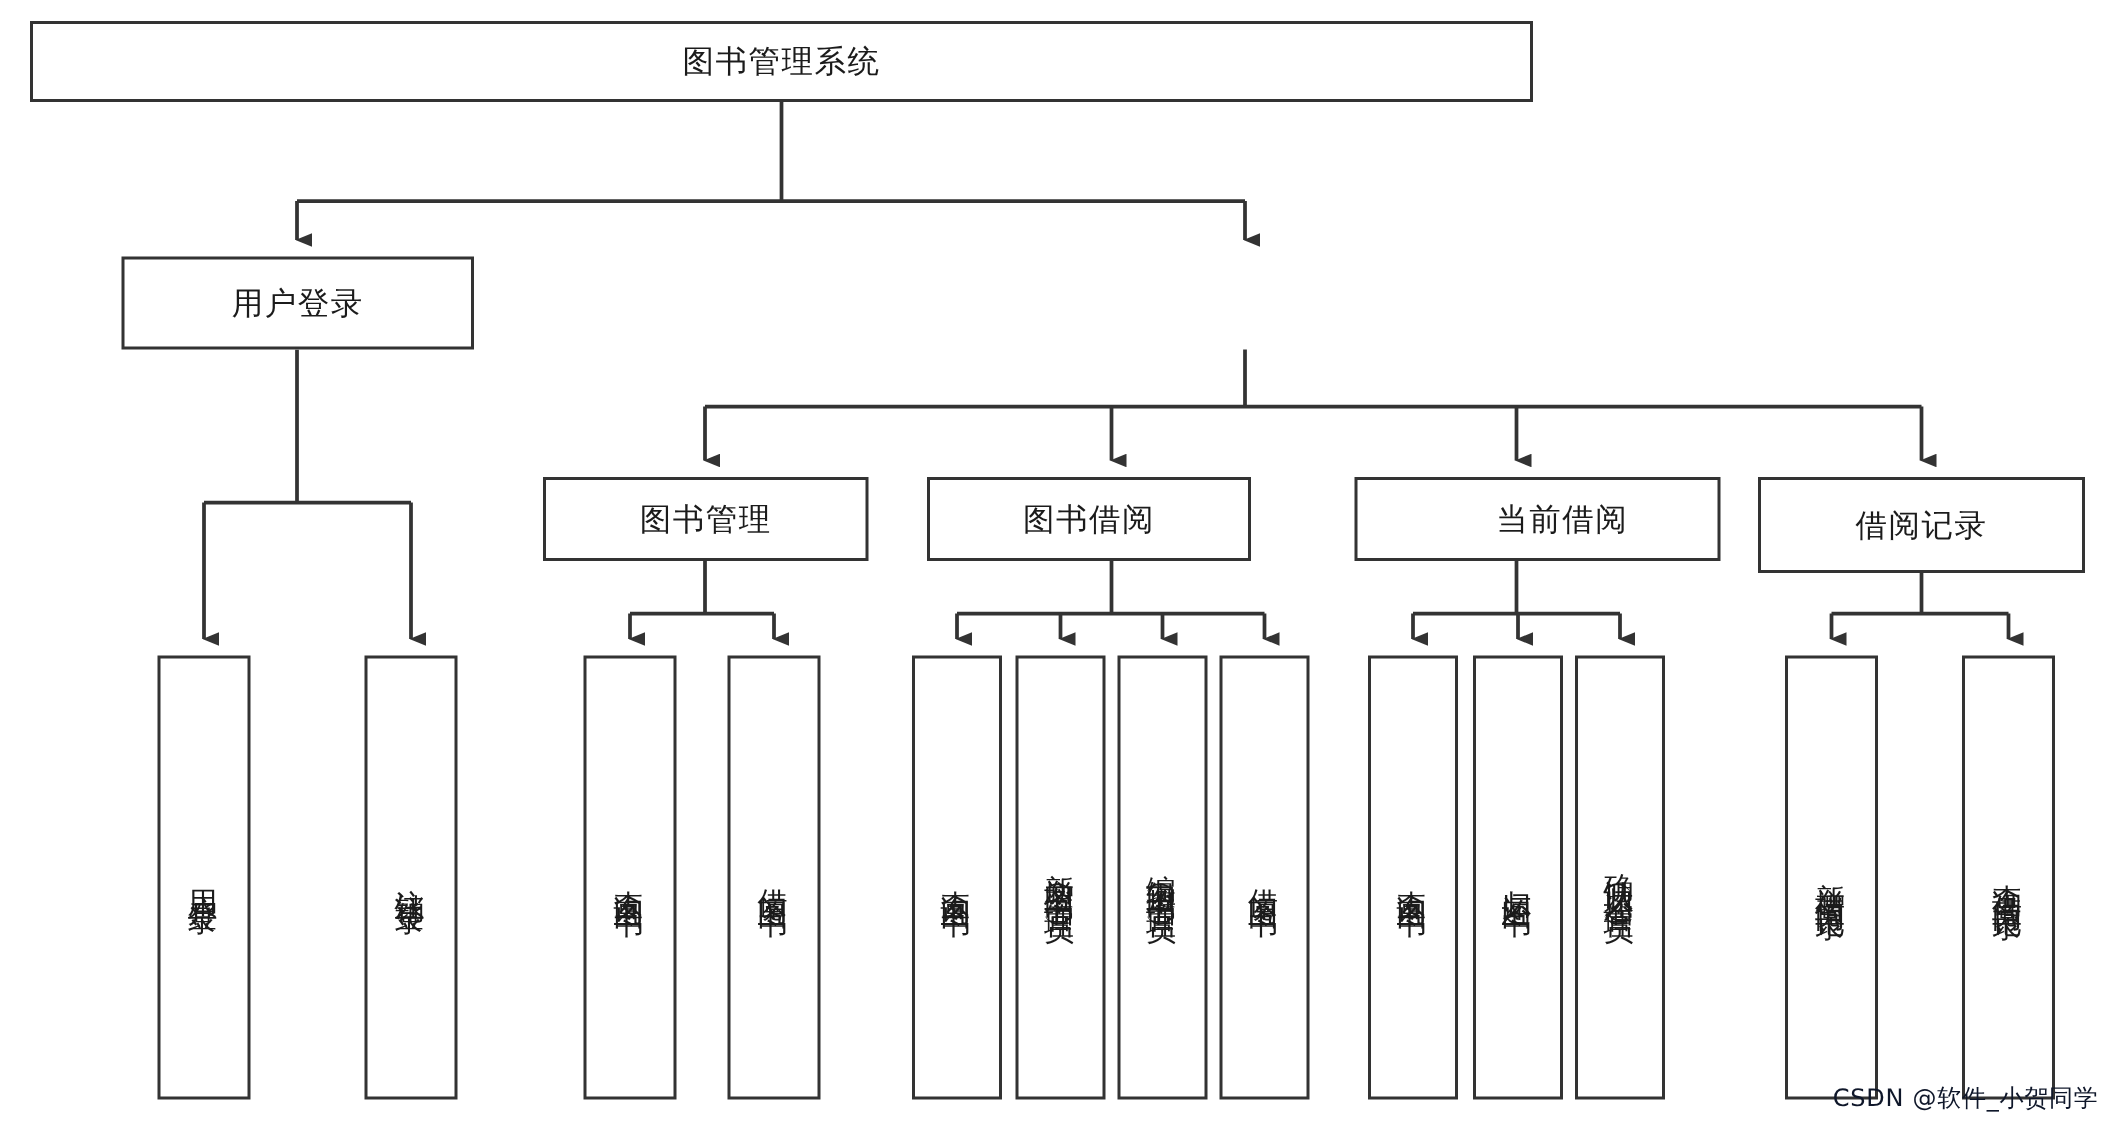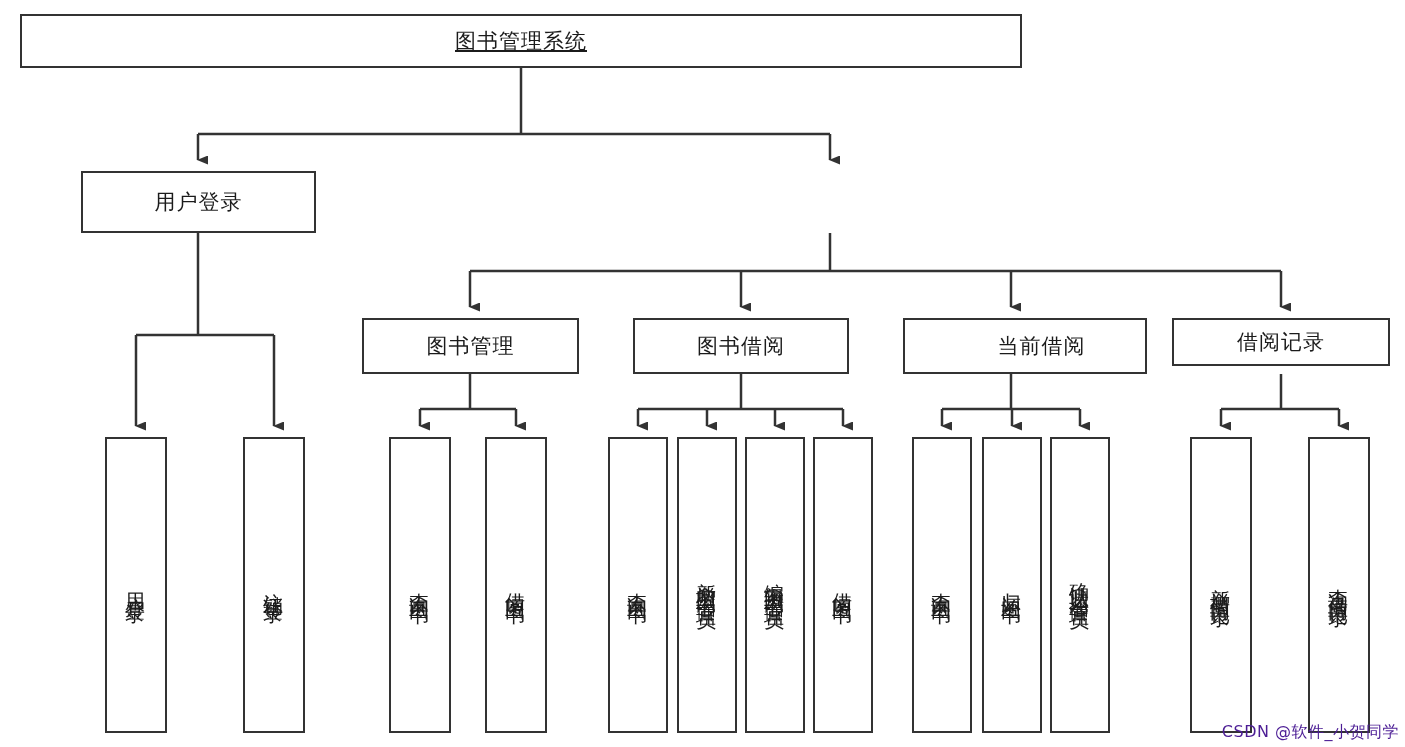--- a/index.html
+++ b/index.html
@@ -45,28 +45,27 @@
     letter-spacing: 4px;
     padding-top: 4px;
     padding-bottom: 4px;
     align-items: center;
     justify-content: center;
     white-space: nowrap;
     overflow: hidden;
   }
   .node-root {
     font-size: 22px;
-    text-decoration: underline;
   }
   .watermark {
     position: absolute;
     right: 6px;
     bottom: 4px;
     font-size: 16px;
-    color: #4c1d95;
+    color: #0f172a;
     letter-spacing: 0.5px;
     white-space: nowrap;
     pointer-events: none;
   }
 </style>
 </head>
 <body>
 
 <div id="diagram-root">
 
@@ -132,25 +131,25 @@
     </g>
   </svg>
 
   <div class="node-box horiz node-root" style="left:20px; top:14px; width:1002px; height:54px;">图书管理系统</div>
 
   <div class="node-box horiz" style="left:81px; top:171px; width:235px; height:62px;">用户登录</div>
 
 
   <div class="node-box horiz" style="left:362px; top:318px; width:217px; height:56px;">图书管理</div>
 
-  <div class="node-box horiz" style="left:633px; top:318px; width:216px; height:56px;">图书借阅</div>
+  <div class="node-box horiz" style="left:618px; top:318px; width:216px; height:56px;">图书借阅</div>
 
   <div class="node-box horiz" style="left:903px; top:318px; width:244px; height:56px;padding-left:33px;">当前借阅</div>
 
-  <div class="node-box horiz" style="left:1172px; top:318px; width:218px; height:48px;">借阅记录</div>
+  <div class="node-box horiz" style="left:1172px; top:318px; width:218px; height:64px;">借阅记录</div>
 
   <div class="node-box vert" style="left:105px; top:437px; width:62px; height:296px;">用户登录</div>
 
   <div class="node-box vert" style="left:243px; top:437px; width:62px; height:296px;">注销登录</div>
 
   <div class="node-box vert" style="left:389px; top:437px; width:62px; height:296px;">查询图书</div>
 
   <div class="node-box vert" style="left:485px; top:437px; width:62px; height:296px;">借阅图书</div>
 
   <div class="node-box vert" style="left:608px; top:437px; width:60px; height:296px;">查询图书</div>

